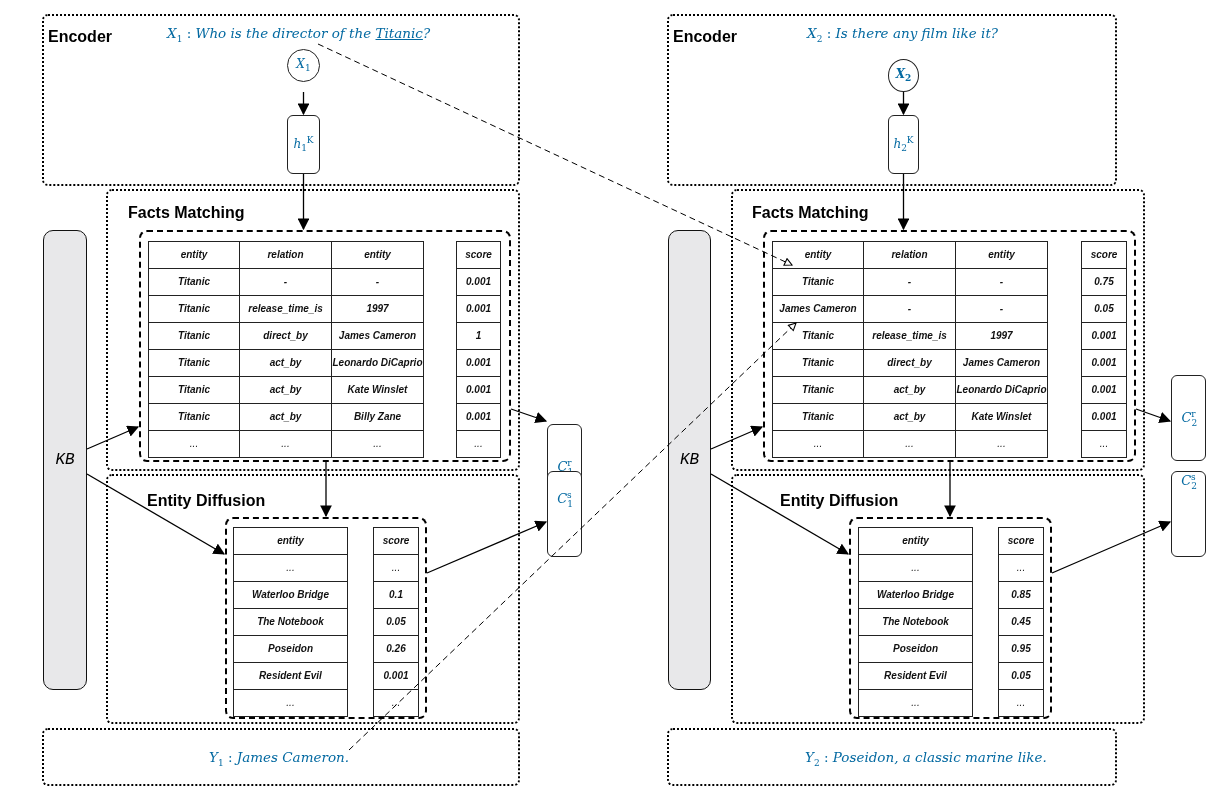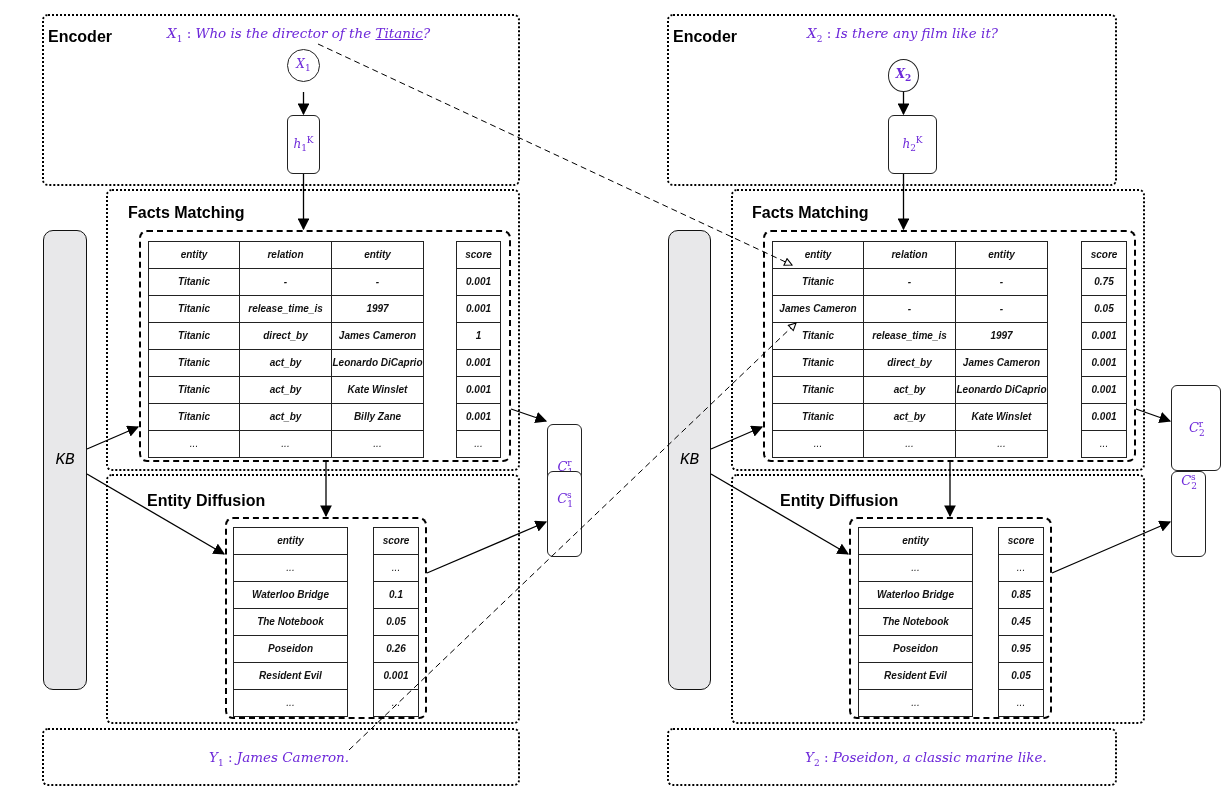--- a/index.html
+++ b/index.html
@@ -1,21 +1,21 @@
 <!DOCTYPE html>
 <html><head>
 <meta charset="utf-8">
 <style>
   html, body { margin: 0; padding: 0; background: #ffffff; }
   body { width: 1232px; height: 794px; position: relative; overflow: hidden; font-family: "DejaVu Serif", serif; }
   .abs { position: absolute; box-sizing: border-box; }
   .dotbox { border: 2px dotted #000; border-radius: 6px; }
   .dashbox { border: 2px dashed #000; border-radius: 8px; }
   .section-title { font-family: Liberation Sans, sans-serif; font-weight: bold; font-size: 16px; color: #000000; white-space: nowrap; margin-top: 11px; }
-  .math { font-family: "DejaVu Serif", serif; font-style: italic; font-size: 13.5px; color: #6d28d9; white-space: nowrap; }
+  .math { font-family: "DejaVu Serif", serif; font-style: italic; font-size: 13.5px; color: #0369a1; white-space: nowrap; }
   .math sub, .math sup { font-style: normal; font-size: 9px; }
   .node-circle { border: 1.3px solid #222; border-radius: 50%; background: #fff; display: flex; align-items: center; justify-content: center; }
   .node-rect { border: 1.3px solid #222; border-radius: 6px; background: #fff; display: flex; align-items: center; justify-content: center; }
   .kb { border: 1.6px solid #111; border-radius: 10px; background: #e8e8ea; display: flex; align-items: center; justify-content: center; }
   .kb span { font-family: Liberation Mono, monospace; font-style: italic; font-size: 16px; }
   table.grid { border-collapse: collapse; position: absolute; table-layout: fixed; }
   table.grid td { border: 1.5px solid #222; text-align: center; vertical-align: middle; padding: 0; height: 26px;
      font-family: "Liberation Sans", sans-serif; font-style: italic; font-weight: bold; font-size: 10px; line-height: 10px; color: #111; overflow: hidden; }
   table.grid td.dots { font-weight: normal; }
   svg.overlay { position: absolute; left: 0; top: 0; pointer-events: none; }
@@ -188,21 +188,21 @@
 </div>
 
 <div class="abs dotbox" style="left:667px;top:14px;width:450px;height:172px;"></div>
 <div class="abs section-title" style="left:673px;top:17px;">Encoder</div>
 <div class="abs math" style="left:807px;top:25px;">
   <span>X</span><sub>2</sub><span style="font-style:normal"> : </span><span>Is there any film like it?</span>
 </div>
 <div class="abs node-circle" style="left:888px;top:59px;width:31px;height:33px;font-weight:bold;">
   <span class="math" style="font-size:12px"><span>X</span><sub>2</sub></span>
 </div>
-<div class="abs node-rect" style="left:888px;top:115px;width:49px;height:59px;">
+<div class="abs node-rect" style="left:888px;top:115px;width:31px;height:59px;">
   <span class="math" style="font-size:12px"><span>h</span><sub>2</sub><sup>K</sup></span>
 </div>
 
 <div class="abs dotbox" style="left:731px;top:189px;width:414px;height:282px;"></div>
 <div class="abs section-title" style="left:752px;top:193px;">Facts Matching</div>
 <div class="abs dashbox" style="left:763px;top:230px;width:373px;height:232px;"></div>
 <table class="grid" style="left:772px;top:241px;width:275px;">
   <colgroup>
       <col style="width:91px">
       <col style="width:92px">
@@ -331,21 +331,21 @@
       <tr>
         <td class="dots">...</td>
       </tr>
     </tbody>
 </table>
 
 <div class="abs kb" style="left:668px;top:230px;width:43px;height:460px;">
   <span>KB</span>
 </div>
 
-<div class="abs node-rect" style="left:1171px;top:385px;width:50px;height:86px;">
+<div class="abs node-rect" style="left:1171px;top:375px;width:35px;height:86px;">
   <span class="math" style="font-size:13px"><span>C</span><sub>2</sub><sup style="margin-left:-6px">r</sup></span>
 </div>
 <div class="abs node-rect" style="left:1171px;top:471px;width:35px;height:86px;align-items:flex-start;">
   <span class="math" style="font-size:13px"><span>C</span><sub>2</sub><sup style="margin-left:-6px">s</sup></span>
 </div>
 
 <div class="abs dotbox" style="left:667px;top:728px;width:450px;height:58px;"></div>
 <div class="abs math" style="left:805px;top:749px;">
   <span>Y</span><sub>2</sub><span style="font-style:normal"> : </span><span>Poseidon, a classic marine like.</span>
 </div>

